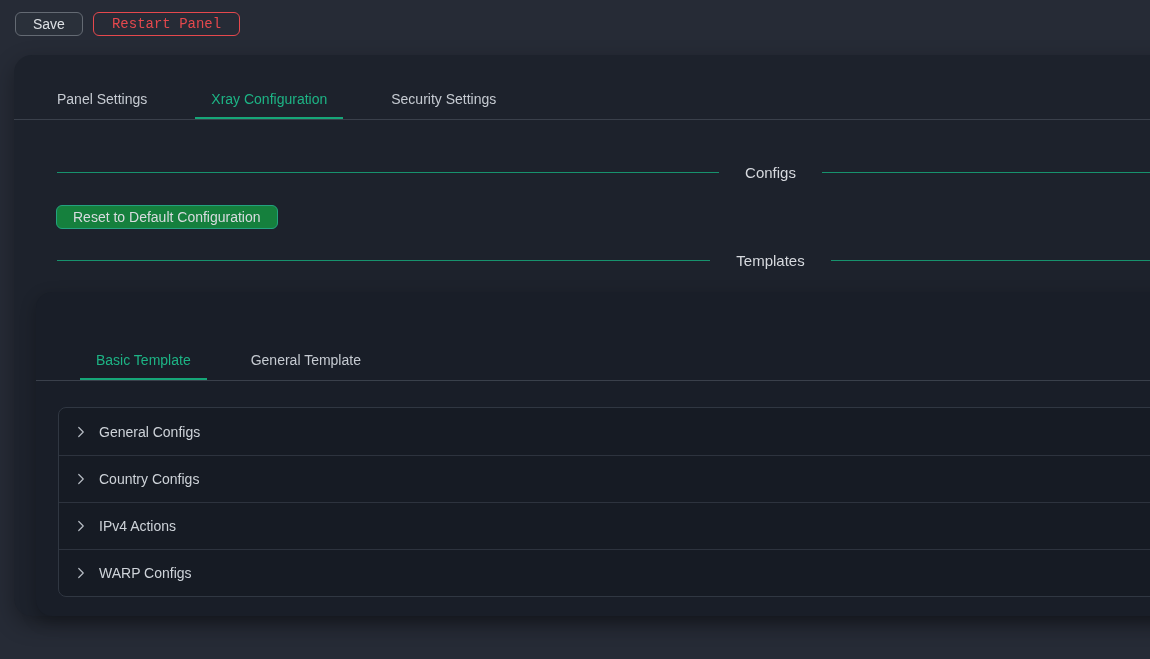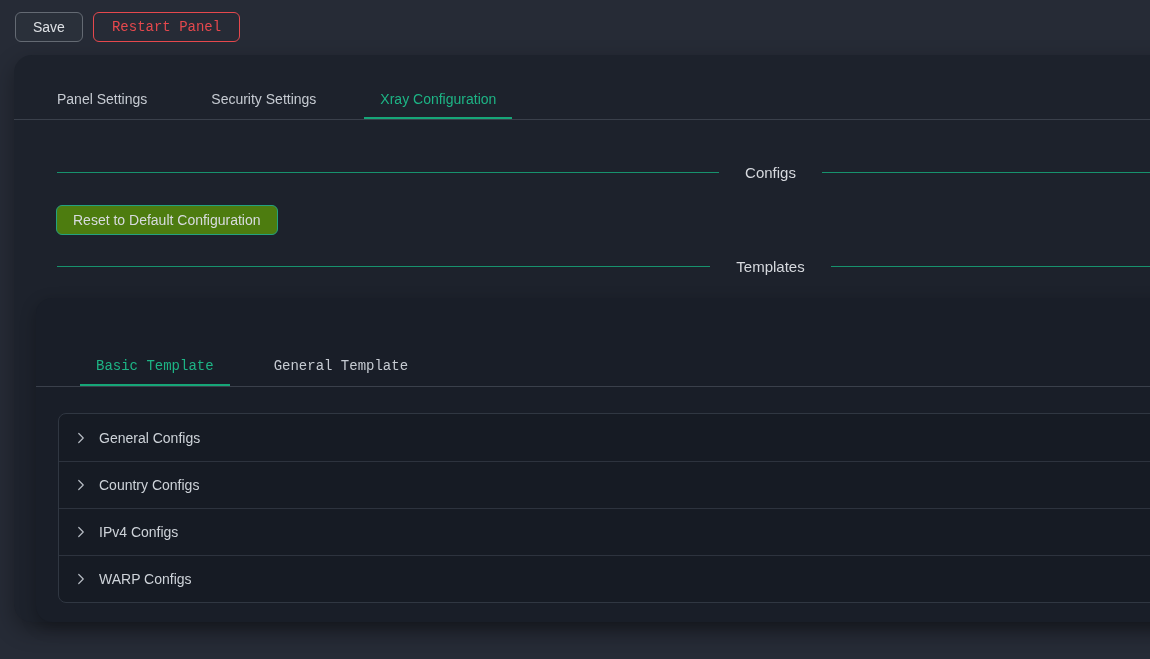--- a/index.html
+++ b/index.html
@@ -7,21 +7,21 @@
   body {
     width: 1150px; height: 659px; overflow: hidden; position: relative;
     background: #262b36;
     font-family: "Liberation Sans", sans-serif;
     -webkit-font-smoothing: antialiased;
   }
 
   
   .topbar { padding: 12px 0 0 15px; height: 55px; display: flex; gap: 10px; align-items: flex-start; }
   .btn {
-    height: 30px; border-radius: 6px; font-size: 14px; line-height: 1;
+    height: 24px; border-radius: 6px; font-size: 14px; line-height: 1;
     display: inline-flex; align-items: center; justify-content: center;
     cursor: pointer; white-space: nowrap; user-select: none; text-align: center;
   }
   .btn-save { background: #2a303a; border: 1px solid #646a73; color: #dde0e4; padding: 0 17px; }
   .btn-restart { background: transparent; border: 1px solid #e5484d; color: #e5484d; padding: 0 18px; font-family: Liberation Mono, monospace; }
 
   
   .main-card {
     margin-left: 14px; width: 1490px;
     background: #1d222c; border-radius: 18px;
@@ -34,31 +34,31 @@
   .main-tab.active { color: #1db485; border-bottom: 2px solid #16a678; padding-bottom: 10px; }
 
   
   .divider { display: flex; align-items: center; color: #d6d9de; font-size: 15px; margin-left: 43px; margin-right: 20px; }
   .divider::before, .divider::after { content: ""; flex: 1 1 auto; height: 1px; background: #17926d; }
   .divider::before { margin-right: 26px; }
   .divider::after { margin-left: 26px; }
   .divider-actions { margin-top: 44px; }
   .divider-templates { margin-top: 23px; }
 
-  .btn-reset { margin: 24px 0 0 42px; background: #4d7c0f; border: 1px solid #23a27f; color: #d8dbdf; padding: 0 16px; }
+  .btn-reset { margin: 24px 0 0 42px; background: #15803d; border: 1px solid #23a27f; color: #d8dbdf; padding: 0 16px; }
 
   
   .tpl-card {
     margin: 23px 0 26px 22px; width: 1446px;
     background: #191e28; border-radius: 16px;
     box-shadow: 0 5px 16px rgba(0,0,0,.28);
     padding-bottom: 19px;
   }
   .tpl-tabs { display: flex; gap: 28px; padding: 40px 0 0 44px; border-bottom: 1px solid #3a404b; }
-  .tpl-tab { padding: 20px 16px 12px; font-size: 14px; color: #c6cbd2; cursor: pointer; font-family: Liberation Mono, monospace; }
+  .tpl-tab { padding: 20px 16px 12px; font-size: 14px; color: #c6cbd2; cursor: pointer; }
   .tpl-tab.active { color: #1db485; border-bottom: 2px solid #16a678; padding-bottom: 10px; }
 
   
   .accordion {
     margin: 26px 0 0 22px; width: 1400px;
     border: 1px solid #303742; border-radius: 8px;
     background: #161b24; overflow: hidden;
   }
   .acc-row {
     display: flex; align-items: center; gap: 12px;
@@ -73,22 +73,22 @@
 
 <div class="topbar">
   <button class="btn btn-save">Save</button>
   <button class="btn btn-restart">Restart Panel</button>
 </div>
 
 <div class="main-card">
 
   <div class="main-tabs">
     <div class="main-tab">Panel Settings</div>
+    <div class="main-tab active">Xray Configuration</div>
     <div class="main-tab">Security Settings</div>
-    <div class="main-tab active">Xray Configuration</div>
   </div>
 
   <div class="divider divider-actions">
     <span>Configs</span>
   </div>
 
   <button class="btn btn-reset">Reset to Default Configuration</button>
 
   <div class="divider divider-templates">
     <span>Templates</span>
@@ -120,21 +120,21 @@
         </span>
         <span>Country Configs</span>
       </div>
 
       <div class="acc-row">
         <span class="chev">
           <svg width="12" height="12" viewBox="0 0 16 16">
               <path d="M5 2 L11 8 L5 14" stroke="#b6bcc4" stroke-width="1.6" fill="none" stroke-linecap="round" stroke-linejoin="round"></path>
             </svg>
         </span>
-        <span>IPv4 Configs</span>
+        <span>IPv4 Actions</span>
       </div>
 
       <div class="acc-row">
         <span class="chev">
           <svg width="12" height="12" viewBox="0 0 16 16">
               <path d="M5 2 L11 8 L5 14" stroke="#b6bcc4" stroke-width="1.6" fill="none" stroke-linecap="round" stroke-linejoin="round"></path>
             </svg>
         </span>
         <span>WARP Configs</span>
       </div>

